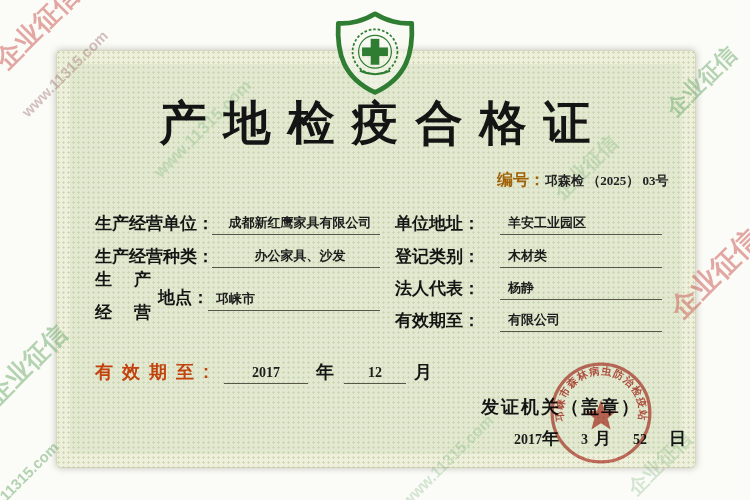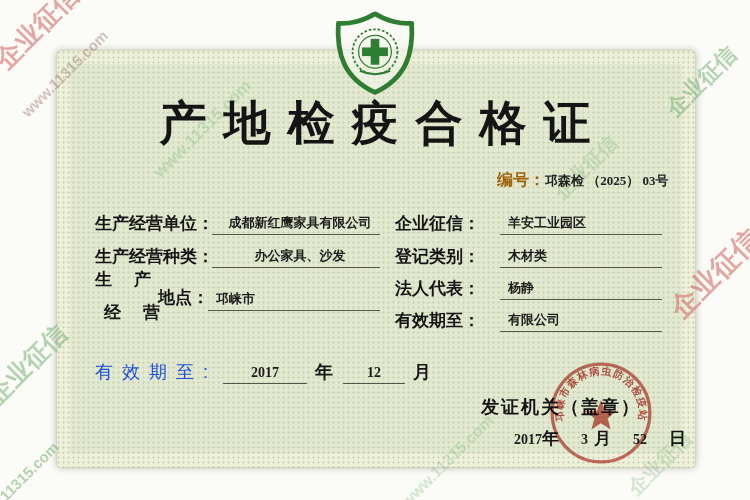--- a/index.html
+++ b/index.html
@@ -57,27 +57,27 @@
   .fline{position:absolute;height:22px;border-bottom:1.5px solid #55554a;
     z-index:6;}
   .fvalue{display:block;padding-left:8px;font-size:13px;font-weight:bold;
     color:#1c1c1c;font-family:"Liberation Serif", serif;white-space:nowrap;
     line-height:22px;}
   .lab-l{left:95px;}
   .lab-r{left:395px;}
   .line-l{left:212px;width:168px;text-align:center;}
   .line-r{left:500px;width:162px;}
   .loc-line1{left:95px;top:268px;letter-spacing:22px;}
-  .loc-line2{left:104px;top:301px;letter-spacing:22px;}
+  .loc-line2{left:95px;top:301px;letter-spacing:22px;}
   .loc-sub{left:158px;top:286px;}
   
   .validity{position:absolute;left:95px;top:360px;z-index:6;display:flex;
     align-items:flex-end;}
-  .validity .vlabel{font-size:18px;font-weight:normal;letter-spacing:9px;
-    color:#1d4ed8;}
+  .validity .vlabel{font-size:18px;font-weight:bold;letter-spacing:9px;
+    color:#c2410c;}
   .vslot{border-bottom:1.5px solid #55554a;text-align:center;
     font-size:14px;font-weight:bold;font-family:"Liberation Serif", serif;
     color:#1c1c1c;height:22px;line-height:24px;}
   .vslot.year{width:84px;margin-left:6px;}
   .vslot.month{width:62px;margin-left:10px;}
   .vunit{font-size:18px;font-weight:bold;color:#141414;margin-left:8px;}
   
   .issuer{position:absolute;left:481px;top:395px;font-size:18px;
     font-weight:bold;color:#141414;letter-spacing:2px;z-index:6;white-space:nowrap;}
   .stamp{position:absolute;left:544px;top:356px;width:114px;height:114px;
@@ -131,21 +131,21 @@
   <span class="fvalue">办公家具、沙发</span>
 </div>
 
 <div class="flabel loc-line1">生产</div>
 <div class="flabel loc-line2">经营</div>
 <div class="flabel loc-sub">地点：</div>
 <div class="fline" style="left:208px;top:288px;width:172px">
   <span class="fvalue">邛崃市</span>
 </div>
 
-<div class="flabel lab-r" style="top:212px">企业征信：</div>
+<div class="flabel lab-r" style="top:212px">单位地址：</div>
 <div class="fline line-r" style="top:212px">
   <span class="fvalue">羊安工业园区</span>
 </div>
 
 <div class="flabel lab-r" style="top:245px">登记类别：</div>
 <div class="fline line-r" style="top:245px">
   <span class="fvalue">木材类</span>
 </div>
 
 <div class="flabel lab-r" style="top:277px">法人代表：</div>

